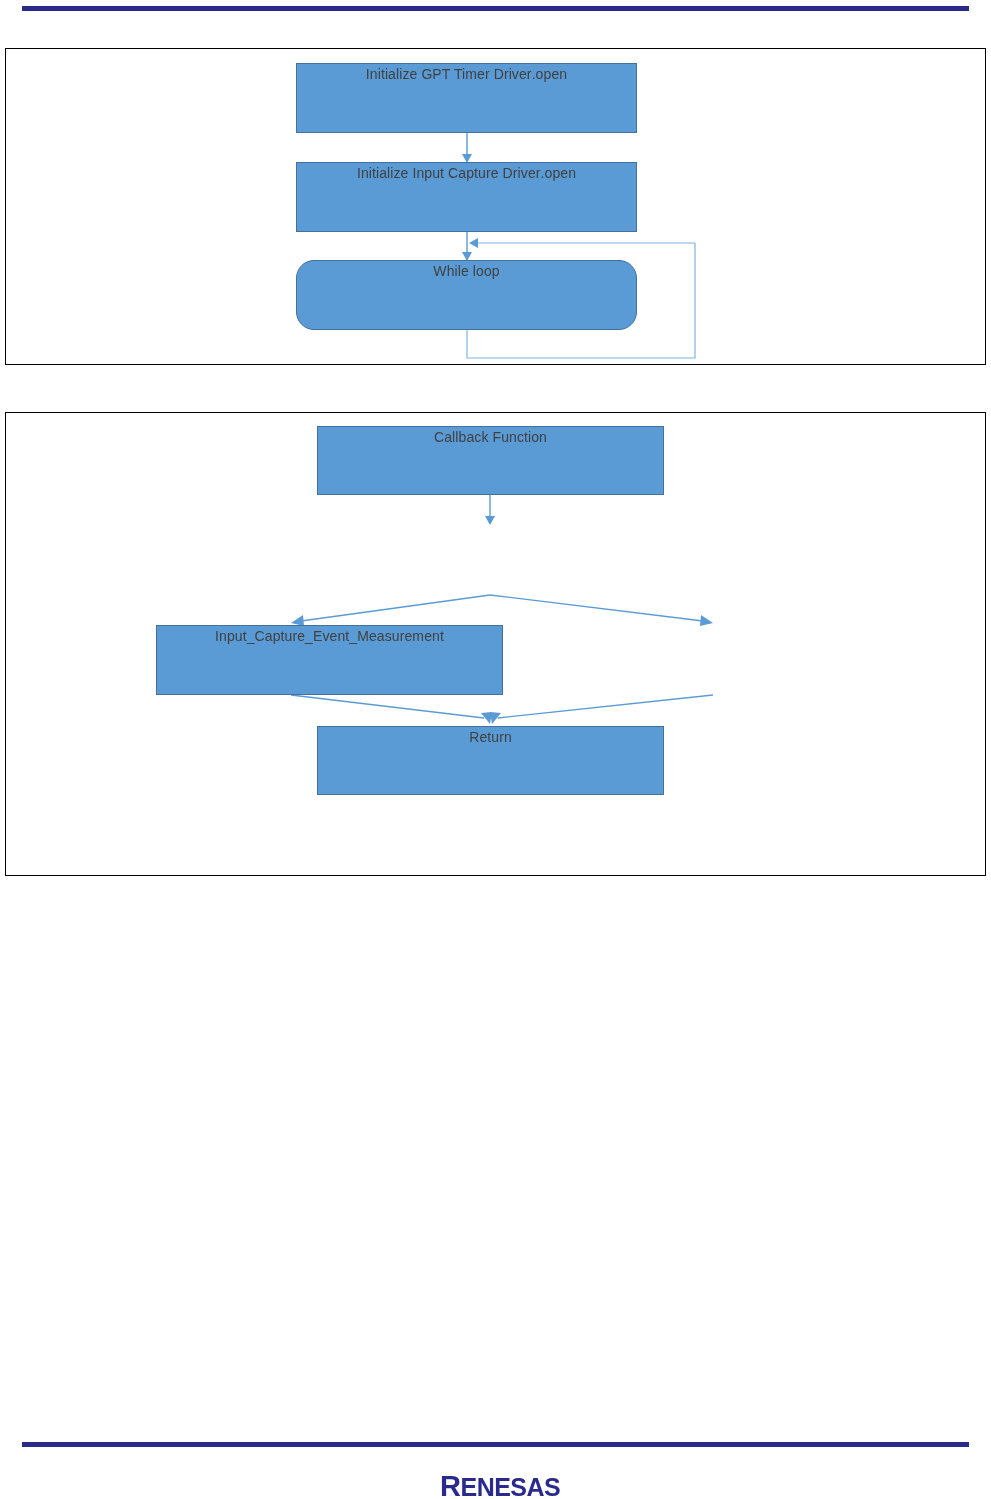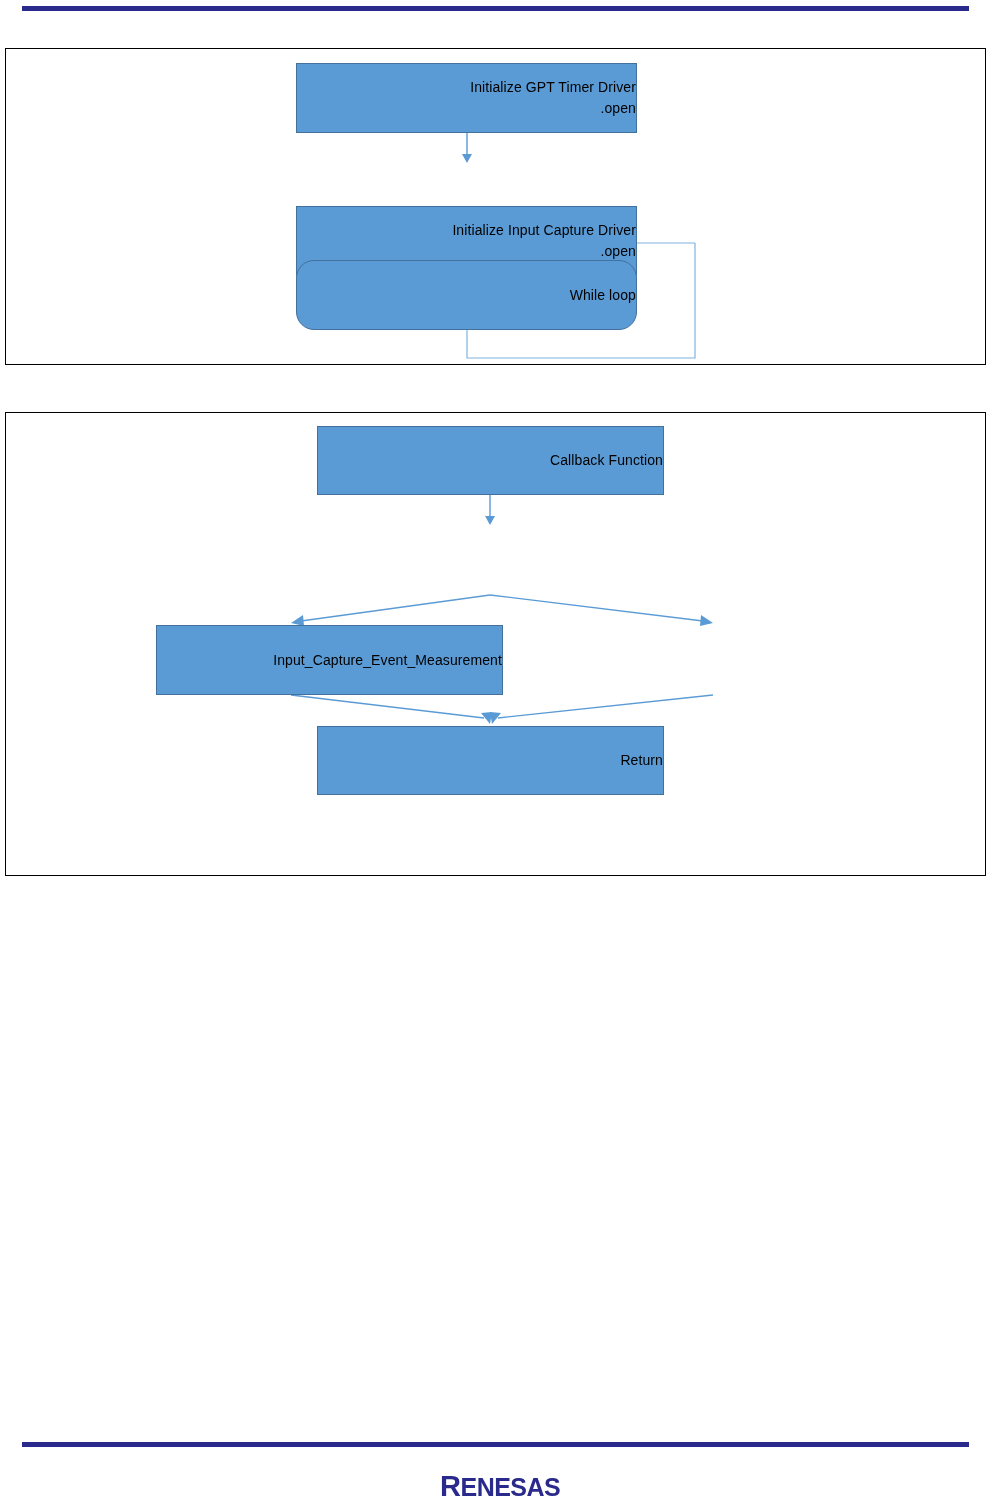--- a/index.html
+++ b/index.html
@@ -46,24 +46,24 @@
     width: 981px;
     height: 464px;
   }
 
   
   .node {
     position: absolute;
     box-sizing: border-box;
     background: #5B9BD5;
     border: 1px solid #41719C;
-    color: #000000;
+    color: #404040;
     display: flex;
-    flex-direction: column;
-    align-items: flex-end;
+    flex-direction: row;
+    align-items: flex-start;
     justify-content: center;
     text-align: center;
     font-size: 14px;
     line-height: 1.5;
     letter-spacing: 0.1px;
     user-select: none;
   }
   .node .line2 { display: block; }
 
   
@@ -119,21 +119,21 @@
       <line x1="689" y1="194" x2="472" y2="194" stroke="#7FB3DF" stroke-width="1.2"></line>
       <polygon points="472,189 472,199 463,194" fill="#5B9BD5"></polygon>
     </g>
   </svg>
 
   <div class="node" style="left:290px; top:14px; width:341px; height:70px;">
     <span>Initialize GPT Timer Driver</span>
     <span class="line2">.open</span>
   </div>
 
-  <div class="node" style="left:290px; top:113px; width:341px; height:70px;margin-top:44px;">
+  <div class="node" style="left:290px; top:113px; width:341px; height:70px;">
     <span>Initialize Input Capture Driver</span>
     <span class="line2">.open</span>
   </div>
 
   <div class="node" style="left:290px; top:211px; width:341px; height:70px;border-radius:18px;">
     <span>While loop</span>
   </div>
 
 </div>
 

